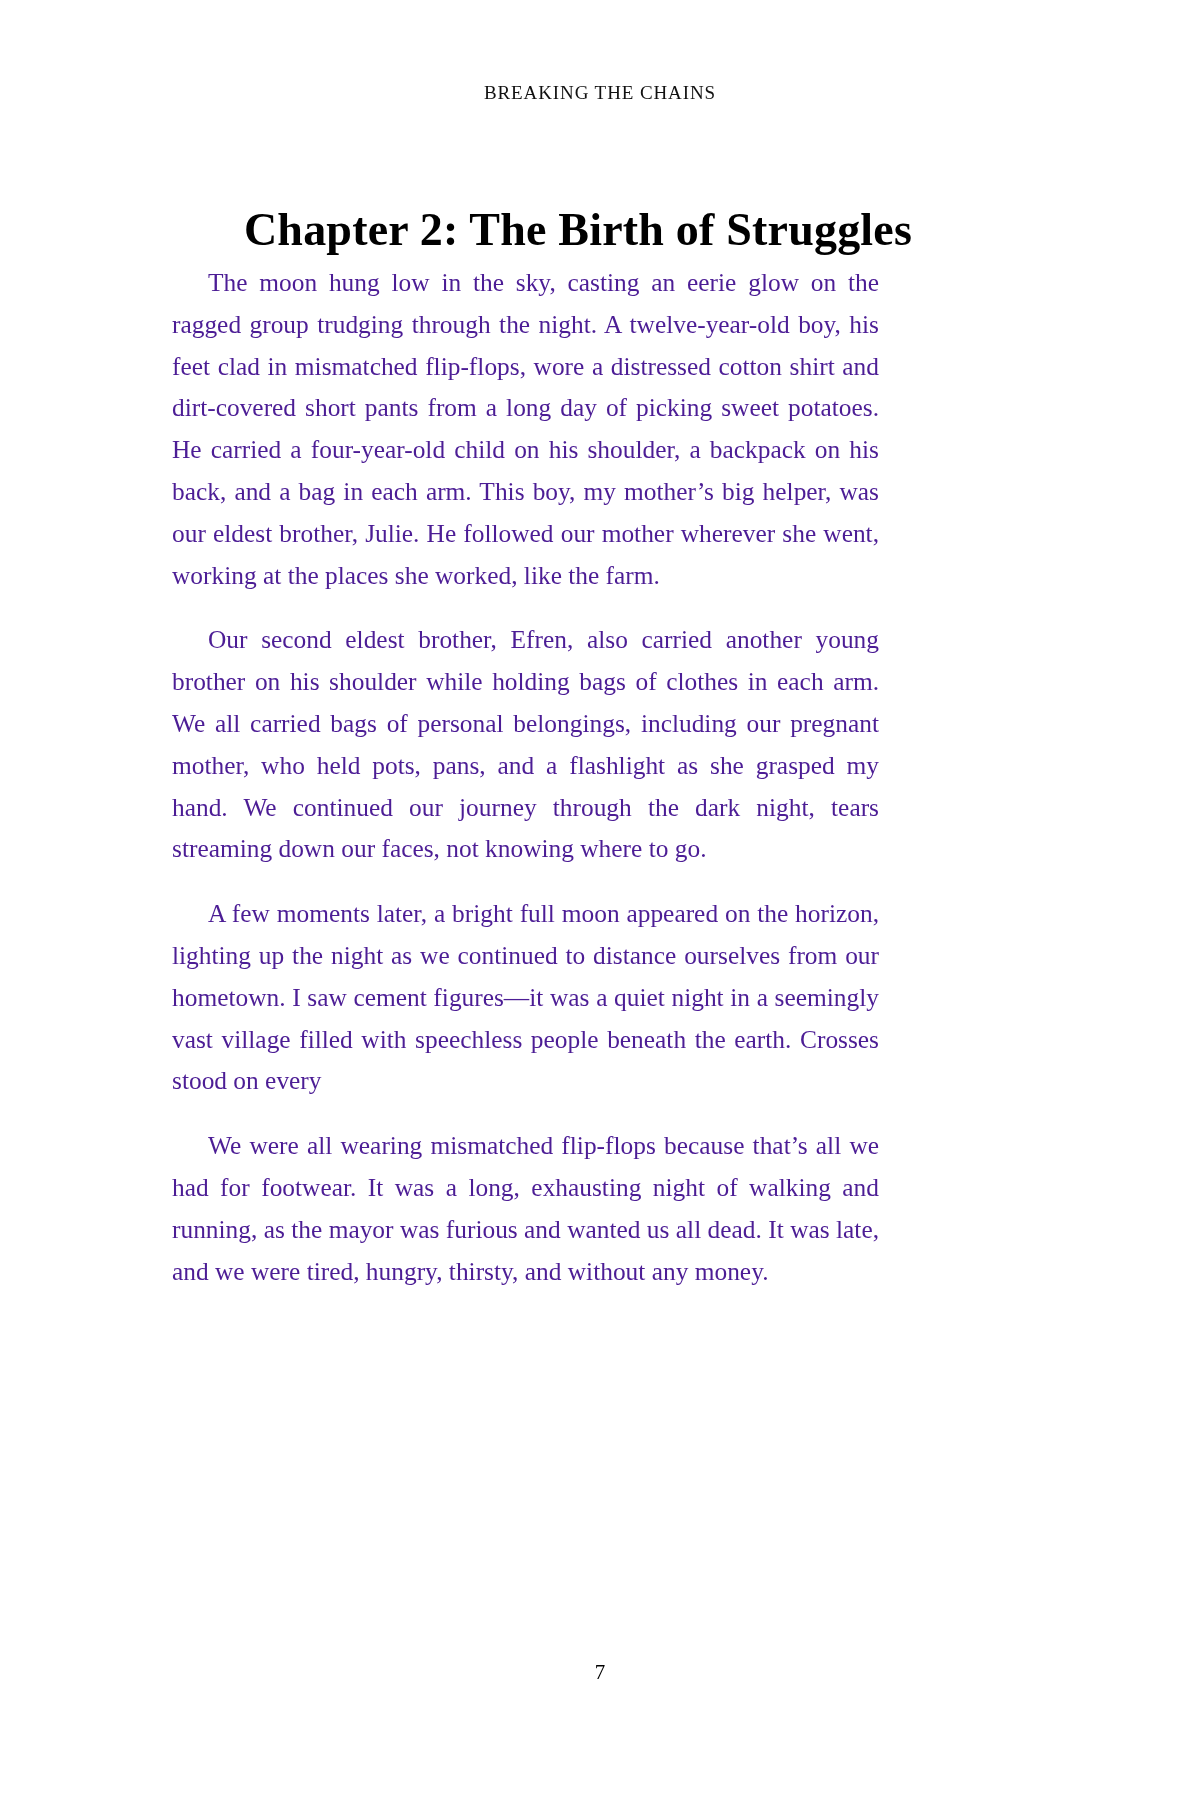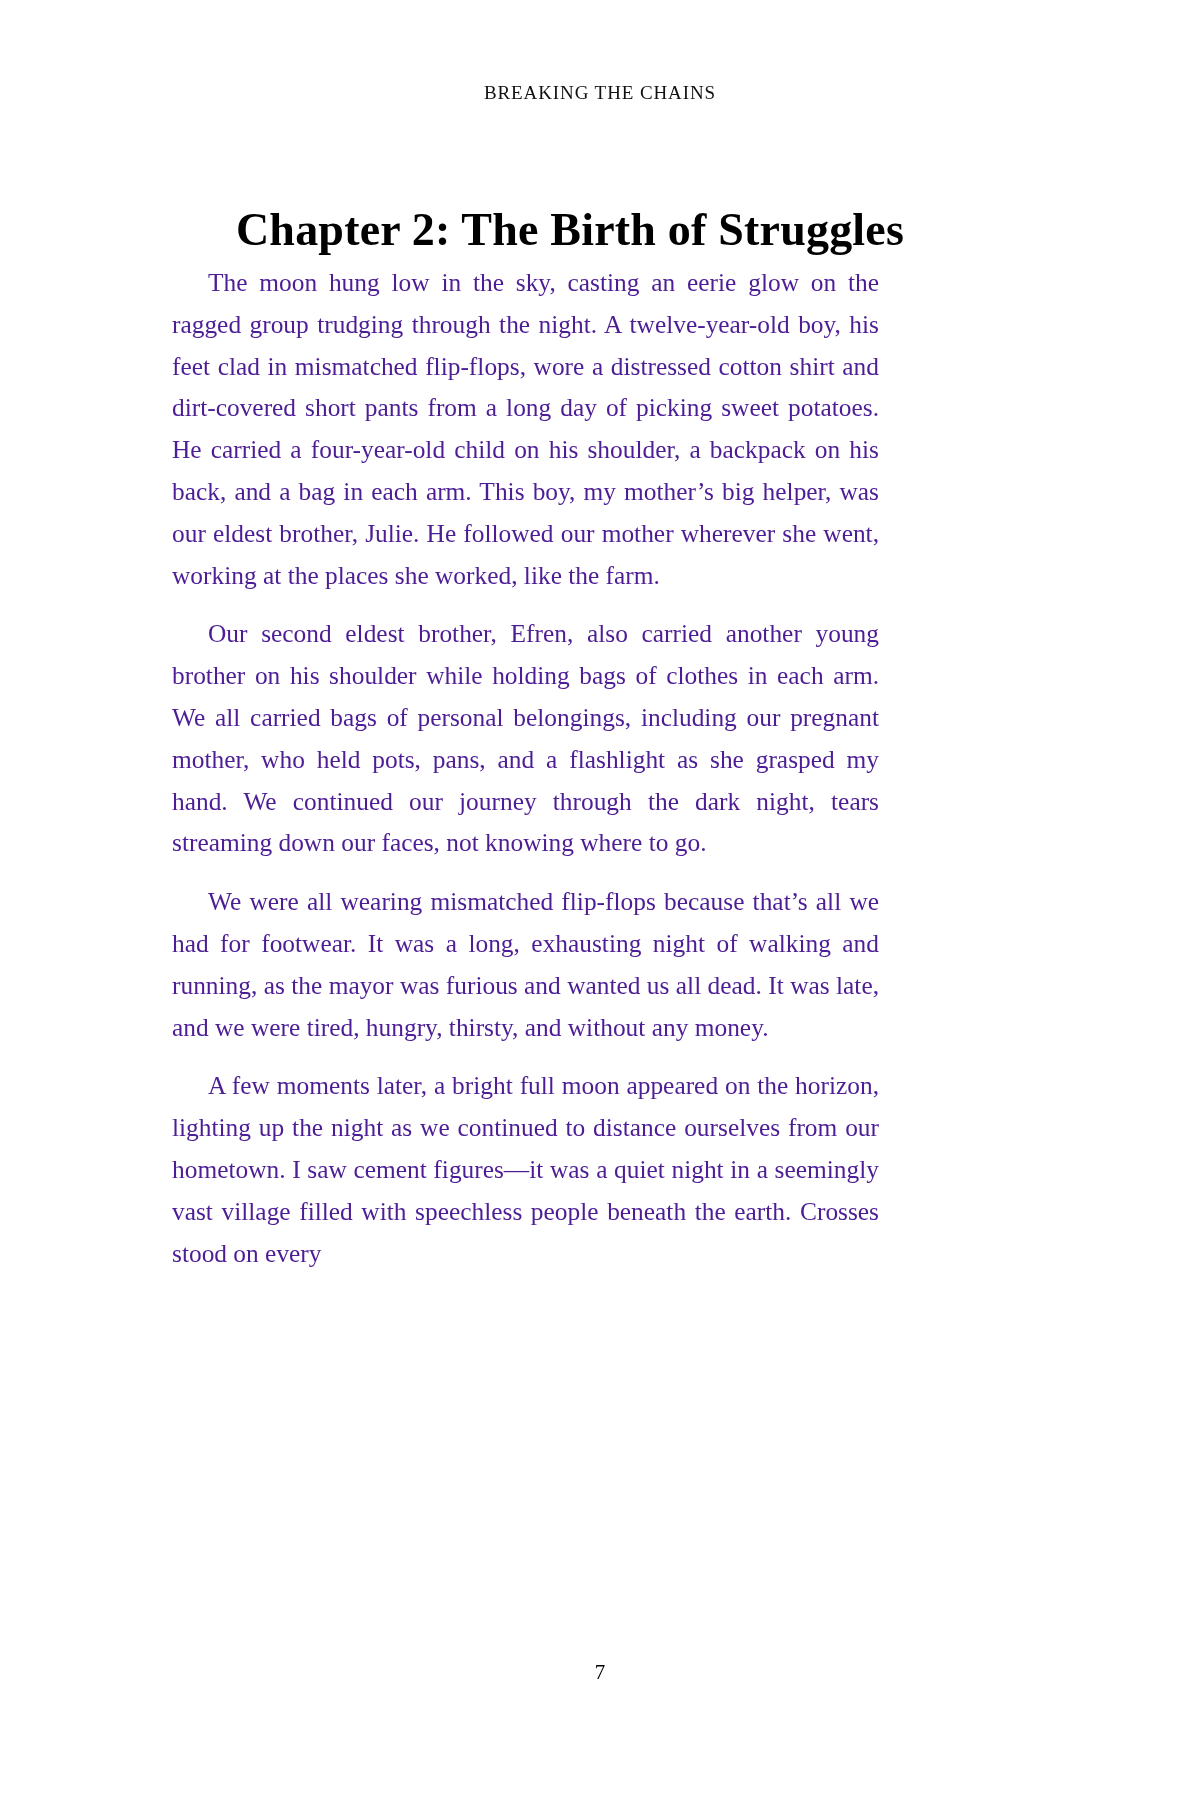--- a/index.html
+++ b/index.html
@@ -44,20 +44,21 @@
     position: absolute;
     left: 0;
     top: 172px;
     width: 1140px;
     text-align: center;
     font-family: "Liberation Serif", "DejaVu Serif", serif;
     font-weight: bold;
     font-size: 46px;
     letter-spacing: 0.2px;
     color: #000000;
+    padding-left: 8px;
   }
 
   
   .body-column {
     position: absolute;
     left: 172px;
     top: 262px;
     width: 707px;
   }
 
@@ -66,21 +67,21 @@
     text-align: justify;
     text-justify: inter-word;
     font-size: 25.4px;
     line-height: 41.8px;
     text-indent: 36px;
     color: #4c1d95;
     hyphens: none;
   }
 
   .para + .para {
-    margin-top: 17px;
+    margin-top: 23px;
   }
 
   
   .page-number {
     position: absolute;
     left: 0;
     top: 1660px;
     width: 1200px;
     text-align: center;
     font-size: 21px;
@@ -93,19 +94,19 @@
 
 <div class="page">
 
   <div class="running-header">BREAKING THE CHAINS</div>
 
   <h1 class="chapter-title">Chapter 2: The Birth of Struggles</h1>
 
   <div class="body-column">
     <p class="para">The moon hung low in the sky, casting an eerie glow on the ragged group trudging through the night. A twelve-year-old boy, his feet clad in mismatched flip-flops, wore a distressed cotton shirt and dirt-covered short pants from a long day of picking sweet potatoes. He carried a four-year-old child on his shoulder, a backpack on his back, and a bag in each arm. This boy, my mother’s big helper, was our eldest brother, Julie. He followed our mother wherever she went, working at the places she worked, like the farm.</p>
     <p class="para">Our second eldest brother, Efren, also carried another young brother on his shoulder while holding bags of clothes in each arm. We all carried bags of personal belongings, including our pregnant mother, who held pots, pans, and a flashlight as she grasped my hand. We continued our journey through the dark night, tears streaming down our faces, not knowing where to go.</p>
+    <p class="para">A few moments later, a bright full moon appeared on the horizon, lighting up the night as we continued to distance ourselves from our hometown. I saw cement figures—it was a quiet night in a seemingly vast village filled with speechless people beneath the earth. Crosses stood on every</p>
     <p class="para">We were all wearing mismatched flip-flops because that’s all we had for footwear. It was a long, exhausting night of walking and running, as the mayor was furious and wanted us all dead. It was late, and we were tired, hungry, thirsty, and without any money.</p>
-    <p class="para">A few moments later, a bright full moon appeared on the horizon, lighting up the night as we continued to distance ourselves from our hometown. I saw cement figures—it was a quiet night in a seemingly vast village filled with speechless people beneath the earth. Crosses stood on every</p>
   </div>
 
   <div class="page-number">7</div>
 
 </div>
 
 </body></html>

